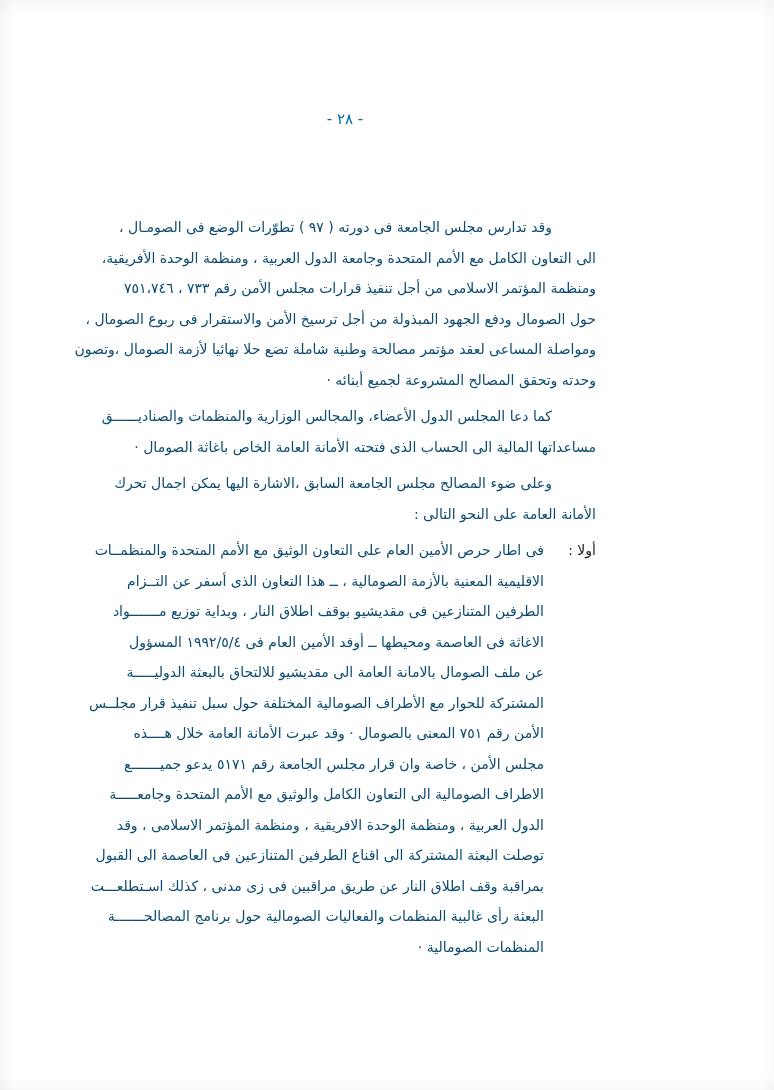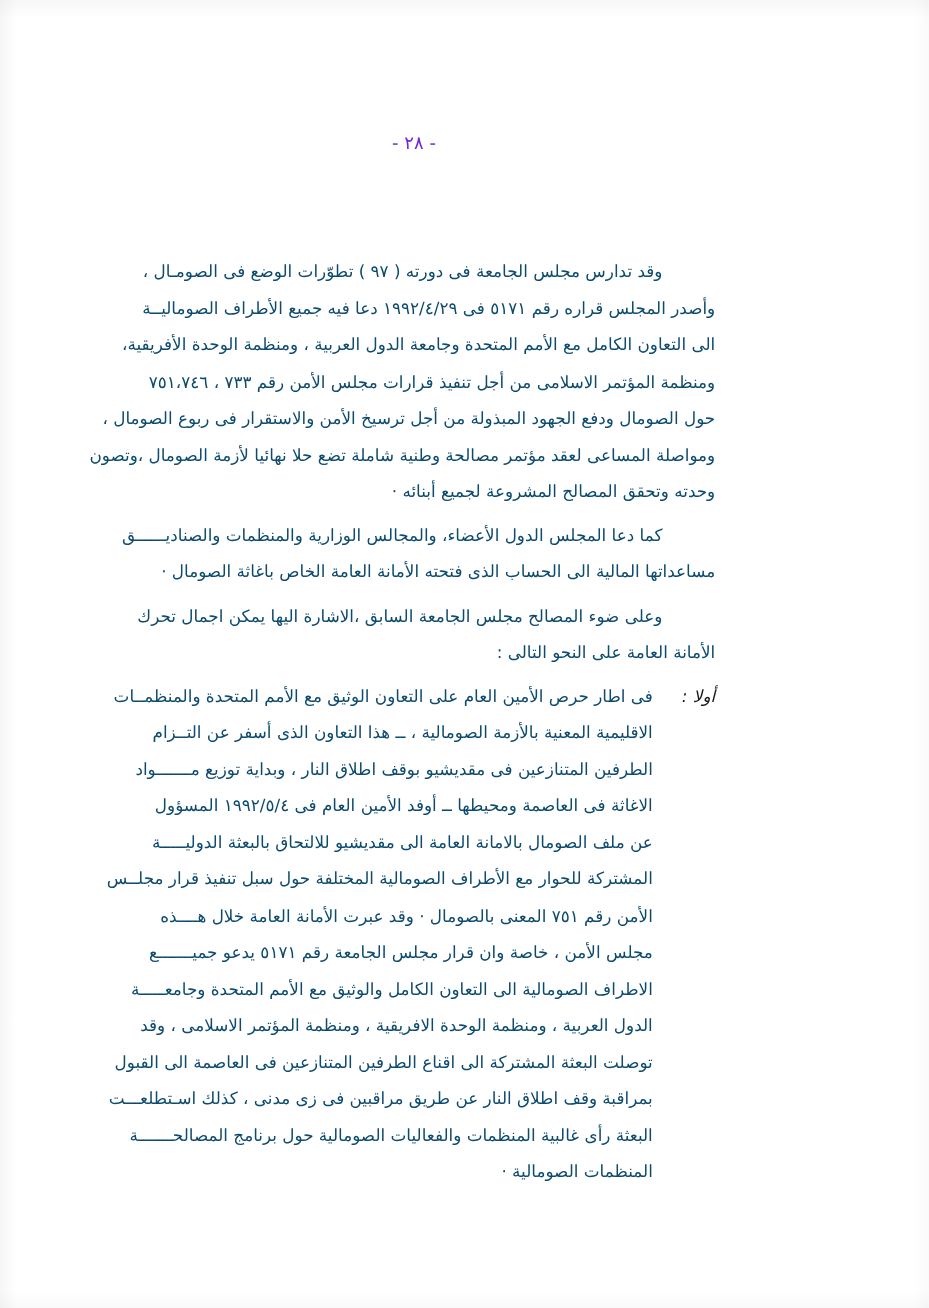--- a/index.html
+++ b/index.html
@@ -28,21 +28,21 @@
   }
   .page-number {
     position: absolute;
     top: 110px;
     left: 0;
     width: 690px;
     text-align: center;
     font-size: 15px;
     letter-spacing: 3px;
     direction: rtl;
-    color: #6d28d9;
+    color: #0369a1;
   }
   .doc-body {
     position: absolute;
     top: 212px;
     right: 178px;
     width: 484px;
     direction: rtl;
   }
   .para {
     margin: 0 0 6px 0;
@@ -62,34 +62,32 @@
     padding-right: 52px;
   }
   .item-label {
     position: absolute;
     right: 0;
     top: 0;
     font-size: 14px;
     line-height: 30.5px;
     white-space: nowrap;
     color: #1a1a1a;
-    font-style: italic;
   }
 </style>
 </head>
 <body>
 
 <div class="scan-surface"></div>
 
 <div class="page-number">- ٢٨ -</div>
 
 <div class="doc-body" id="doc-body">
     <div class="para indent">
       <div class="line">وقد تدارس مجلس الجامعة فى دورته ( ٩٧ )  تطوّرات الوضع فى الصومـال   ،</div>
-      <div class="line">وأصدر المجلس قراره رقم ٥١٧١ فى ١٩٩٢/٤/٢٩ دعا فيه جميع الأطراف الصوماليــة</div>
       <div class="line">الى التعاون الكامل مع الأمم المتحدة وجامعة الدول العربية ، ومنظمة الوحدة الأفريقية،</div>
       <div class="line">ومنظمة المؤتمر الاسلامى من أجل تنفيذ قرارات مجلس الأمن رقم ٧٣٣ ، ٧٥١،٧٤٦</div>
       <div class="line">حول الصومال ودفع الجهود المبذولة من أجل ترسيخ الأمن والاستقرار فى ربوع الصومال ،</div>
       <div class="line">ومواصلة المساعى لعقد مؤتمر مصالحة وطنية شاملة تضع حلا نهائيا لأزمة الصومال  ،وتصون</div>
       <div class="line">وحدته وتحقق المصالح المشروعة لجميع أبنائه ·</div>
     </div>
     <div class="para indent">
       <div class="line">كما دعا المجلس الدول الأعضاء، والمجالس الوزارية والمنظمات والصناديــــــق</div>
       <div class="line">مساعداتها المالية الى الحساب الذى فتحته الأمانة العامة الخاص باغاثة الصومال ·</div>
     </div>

